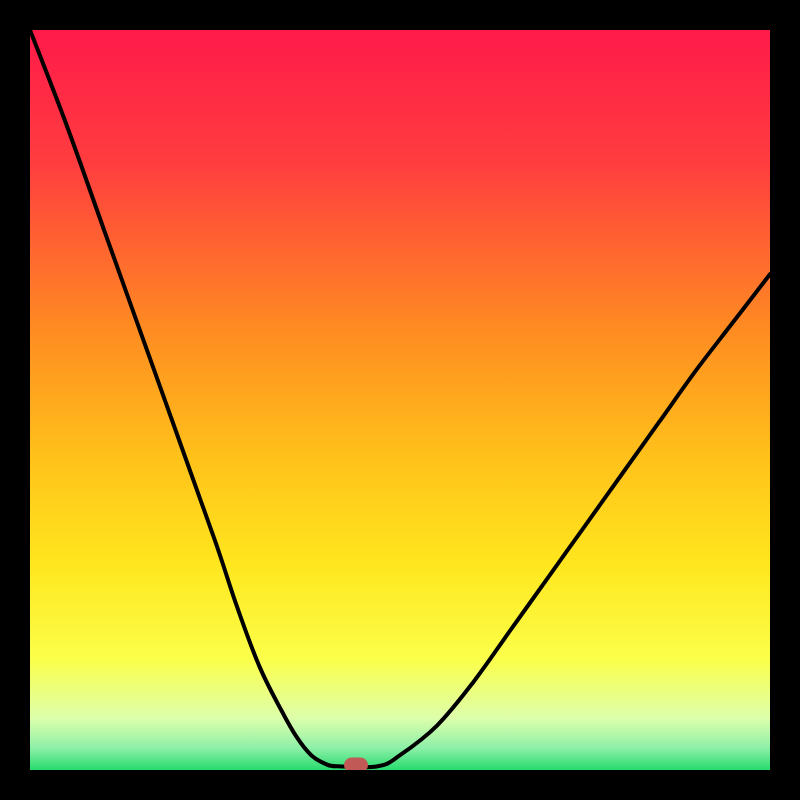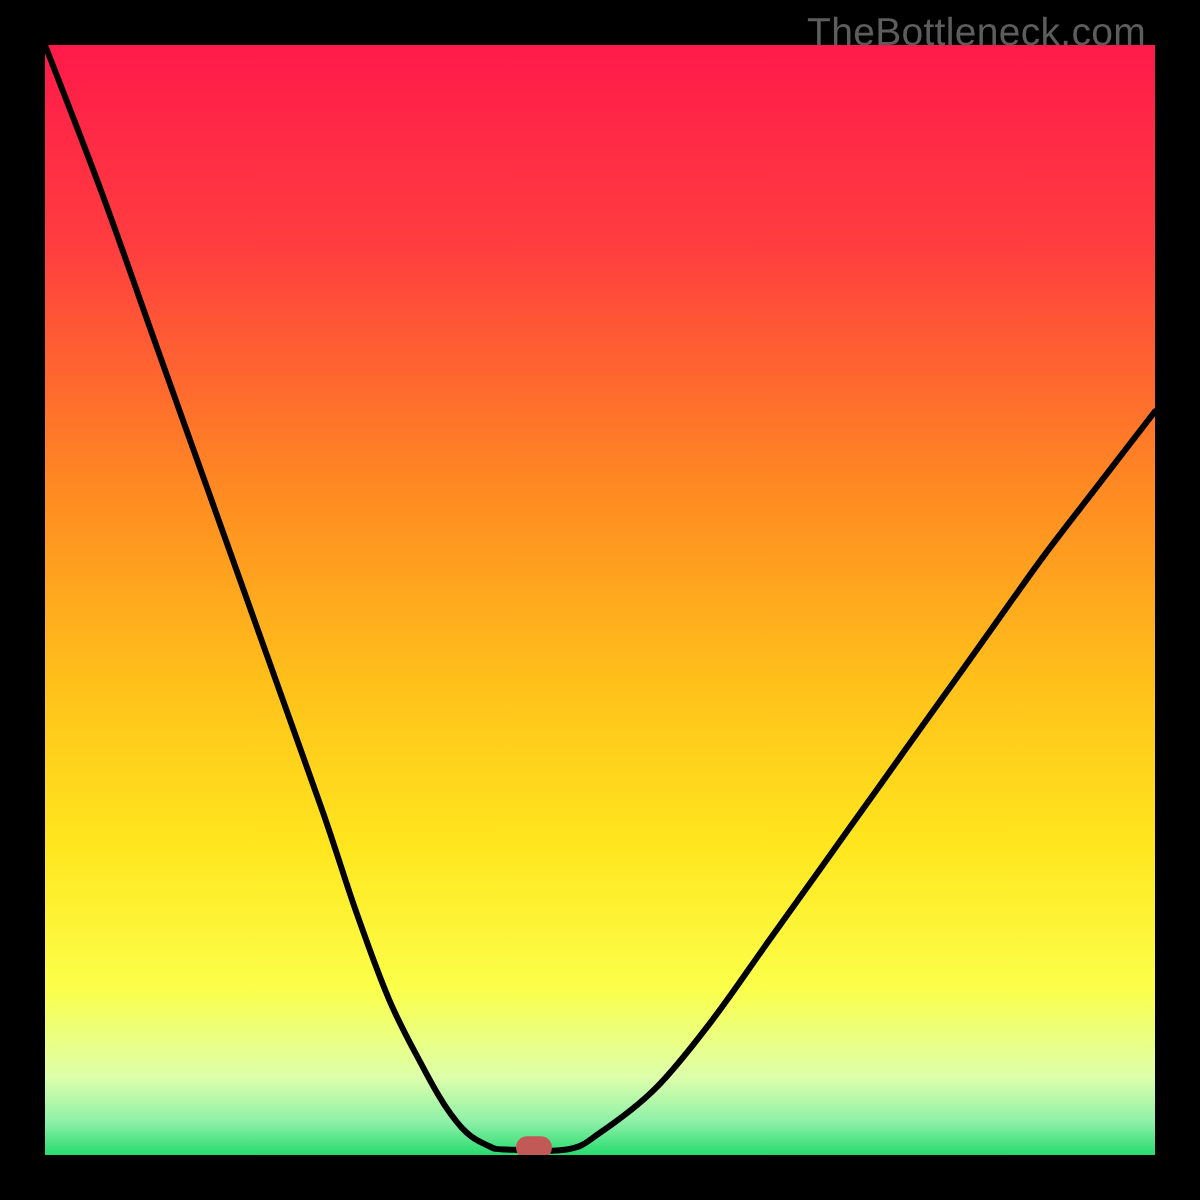--- a/index.html
+++ b/index.html
@@ -67,14 +67,13 @@
   <div class="plot-area">
     <div class="gradient" id="grad" style="background: linear-gradient(rgb(255, 26, 74) 0%, rgb(255, 61, 63) 18%, rgb(255, 138, 34) 40%, rgb(255, 194, 26) 58%, rgb(255, 230, 30) 72%, rgb(251, 255, 74) 85%, rgb(221, 255, 171) 93%, rgb(142, 240, 168) 97%, rgb(39, 219, 110) 100%);"></div>
 
     <svg class="curve" viewBox="0 0 740 740" preserveAspectRatio="none">
       <path id="curvePath" d="M 0 0 C 6.66 17.316000000000006, 23.68 60.23600000000003, 37 96.20000000000005 C 50.32 132.16400000000004, 60.68 162.50400000000008, 74 199.80000000000007 C 87.32 237.09600000000006, 97.68 266.10400000000004, 111 303.40000000000003 C 124.32 340.696, 134.68 369.704, 148 407 C 161.32 444.296, 174.344 479.964, 185 510.6 C 195.656 541.236, 199.20800000000003 554.556, 207.20000000000002 577.2 C 215.192 599.844, 221.40800000000002 617.752, 229.4 636.4 C 237.392 655.048, 244.94000000000003 668.146, 251.60000000000002 680.8 C 258.26 693.454, 261.072 698.7080000000001, 266.4 706.7 C 271.72799999999995 714.692, 275.87199999999996 720.2716, 281.2 725.2 C 286.528 730.1284, 291.338 732.0820000000001, 296 734.08 C 300.662 736.078, 297.77599999999995 735.9004, 307.09999999999997 736.3 C 316.424 736.6995999999999, 336.47799999999995 738.2979999999999, 347.79999999999995 736.3 C 359.12199999999996 734.302, 359.344 732.5260000000001, 370 725.2 C 380.656 717.874, 393.68000000000006 708.9200000000001, 407.00000000000006 695.6 C 420.32000000000005 682.28, 430.68 668.5160000000001, 444 651.2 C 457.32 633.884, 467.68 618.048, 481 599.4 C 494.32 580.752, 504.68 566.248, 518 547.6 C 531.32 528.952, 541.68 514.448, 555 495.79999999999995 C 568.32 477.15199999999993, 578.68 462.64799999999997, 592 444 C 605.32 425.35200000000003, 615.68 410.84800000000007, 629 392.20000000000005 C 642.32 373.552, 652.68 358.382, 666 340.4 C 679.32 322.41799999999995, 689.68 309.616, 703 292.3 C 716.32 274.98400000000004, 733.34 252.858, 740 244.2" fill="none" stroke="#000" stroke-width="4" stroke-linejoin="round" stroke-linecap="round"></path>
     </svg>
 
     <div class="marker" id="marker" style="left: 325.6px; top: 734.82px; width: 24px; height: 15px; background: rgb(193, 90, 86);"></div>
   </div>
 
-  <div class="watermark">TheBottleneck.com</div>
 </div>
 
 </body></html>

